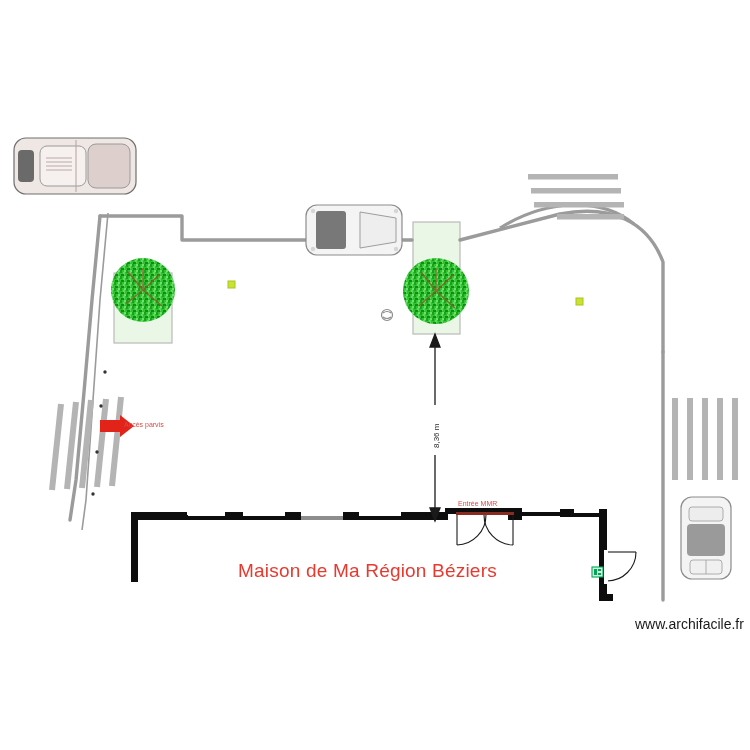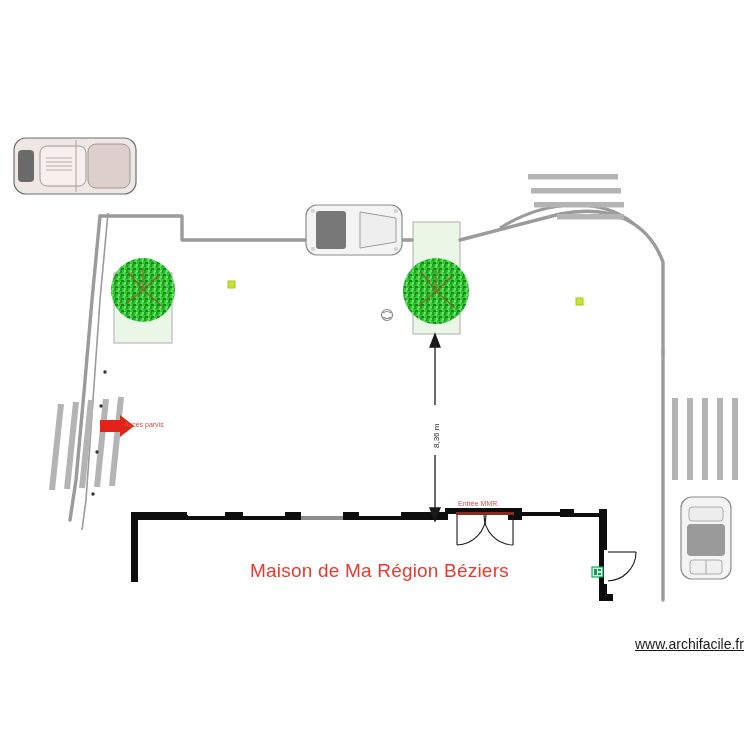--- a/index.html
+++ b/index.html
@@ -247,15 +247,15 @@
   </g>
 
 </svg>
 
 <div class="label-small-red" style="left:124px;top:421px;">Accès parvis</div>
 
 <div class="label-small-red" style="left:458px;top:500px;">Entrée MMR</div>
 
 <div class="label-dim" style="left:432px;top:448px;">8,36 m</div>
 
-<div class="label-title" style="left:250px;top:560px;">Maison de Ma Région Béziers</div>
-
-<div class="label-watermark" style="left:635px;top:636px;text-decoration:underline;">www.archifacile.fr</div>
+<div class="label-title" style="left:238px;top:560px;">Maison de Ma Région Béziers</div>
+
+<div class="label-watermark" style="left:635px;top:616px;">www.archifacile.fr</div>
 
 </body></html>

